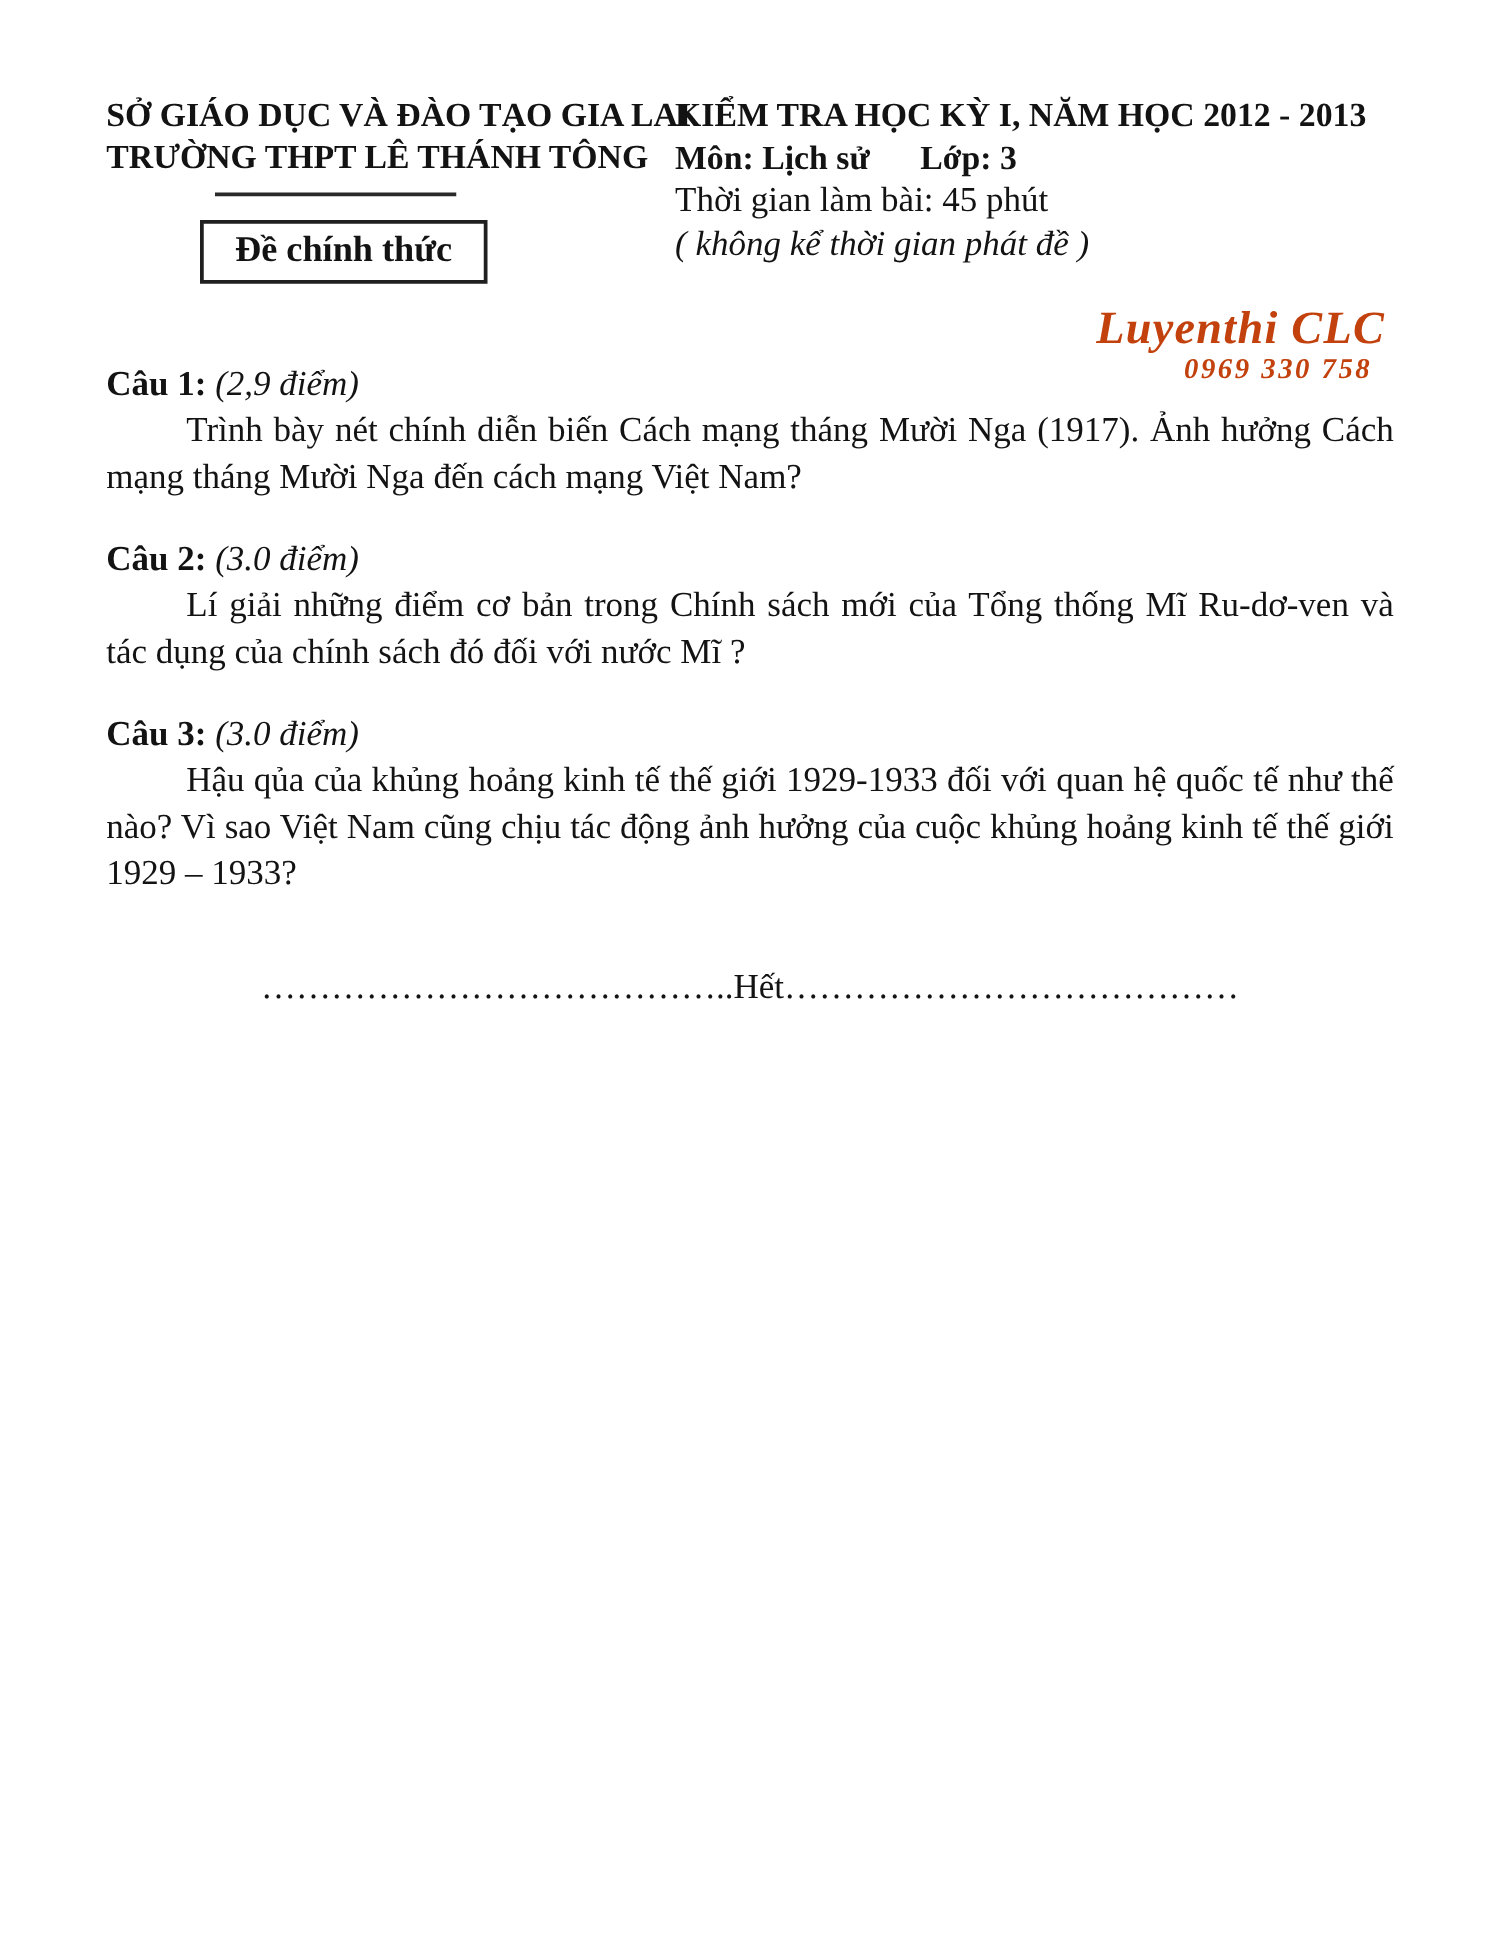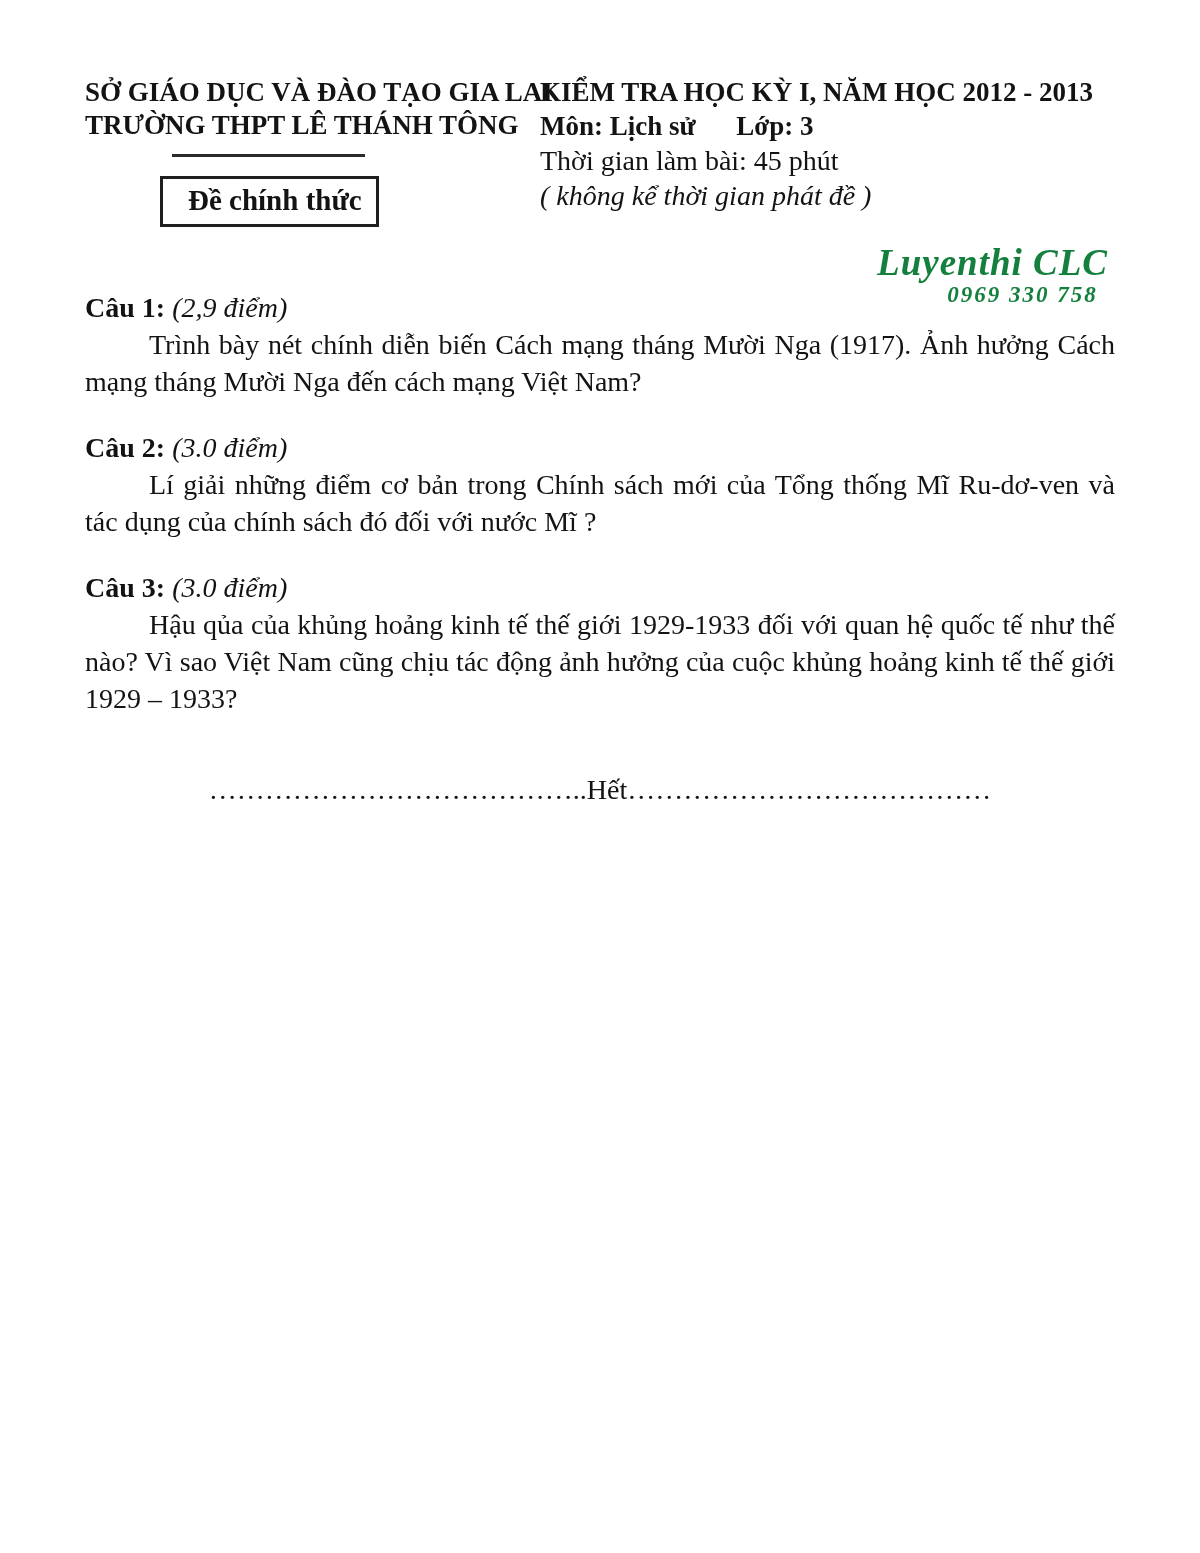--- a/index.html
+++ b/index.html
@@ -40,21 +40,21 @@
     height: 3px;
     background: #2a2a2a;
     margin: 12px 0 0 87px;
   }
   .exam-box {
     display: inline-block;
     border: 3px solid #1f1f1f;
     font-weight: bold;
     font-size: 29px;
     line-height: 33px;
-    padding: 5px 14px 7px 25px;
+    padding: 5px 25px 7px 25px;
     margin: 19px 0 0 75px;
     white-space: nowrap;
   }
   .header-right {
     flex: 1 1 auto;
     padding-left: 15px;
   }
   .header-right .exam-title {
     font-weight: bold;
     font-size: 27px;
@@ -76,21 +76,21 @@
     font-size: 28px;
     line-height: 35px;
   }
 
   
   .logo {
     position: absolute;
     top: 244px;
     right: 92px;
     text-align: center;
-    color: #15803d;
+    color: #c2410c;
     font-weight: bold;
     font-style: italic;
     line-height: 1.0;
   }
   .logo-name {
     font-size: 37px;
     letter-spacing: 1px;
   }
   .logo-phone {
     font-size: 23px;

